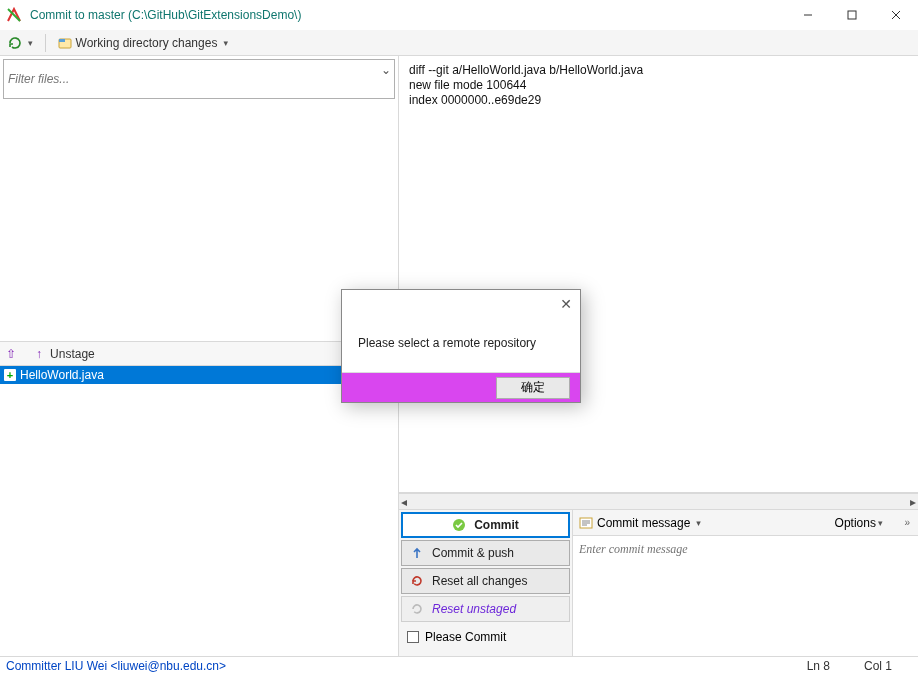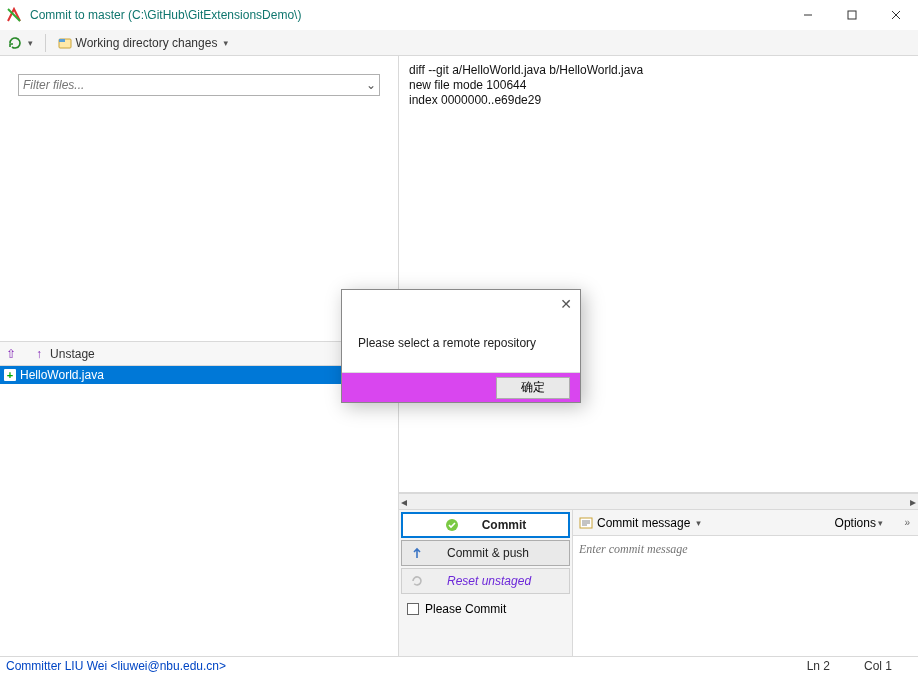--- a/index.html
+++ b/index.html
@@ -7,35 +7,35 @@
   .titlebar { height: 30px; background: #fff; border-bottom: 0; display: flex; align-items: center; }
   .titlebar .icon { width: 16px; height: 16px; margin: 0 6px; }
   .titlebar .title { color: #0f766e; font-size: 12px; flex: 1; padding-left: 2px; }
   .winbtns { display: flex; }
   .winbtn { width: 44px; height: 30px; display: flex; align-items: center; justify-content: center; color: #666; }
   .toolbar { height: 26px; background: #f5f5f5; border-bottom: 1px solid #d9d9d9; display: flex; align-items: center; padding: 0 4px; gap: 6px;}
   .tb-sep { width:1px; height:18px; background:#d0d0d0; margin:0 2px;}
   .tb-item { display:flex; align-items:center; gap:4px; color:#333; height:22px; padding:0 4px;}
   .content { display: flex; height: calc(675px - 30px - 26px - 19px); }
   .left-pane { width: 399px; display: flex; flex-direction: column; border-right: 1px solid #d9d9d9; }
-  .filter-wrap { height: 22px; border: 1px solid #b0b0b0; margin: 18px; position: relative; }
+  .filter-wrap { height: 40px; border: 1px solid #b0b0b0; margin: 3px; position: relative; }
   .filter-input { width: 100%; height: 100%; border: none; outline: none; padding: 0 18px 0 4px; font-style: italic; color: #888; }
   .filter-wrap .chev { position:absolute; right:3px; top:3px; color:#555; }
   .upper-list { flex: 1; background: #fff; border-bottom: 1px solid #d9d9d9; }
   .mid-bar { height: 24px; background: #f7f7f7; border-bottom: 1px solid #d9d9d9; display:flex; align-items:center; padding:0 6px; gap:8px; color:#333; }
   .mid-bar .spacer { flex:1; }
   .file-list { flex: 0 0 290px; background:#fff; overflow:auto; }
   .file-row { height:18px; display:flex; align-items:center; gap:4px; padding:0 4px; background:#0078d7; color:#fff; }
   .file-row .plus { width:12px; text-align:center; font-weight:bold; color:#0a0; background:#fff; border-radius:1px; line-height:12px; font-size:11px;}
   .right-pane { flex:1; display:flex; flex-direction:column; }
   .diff-view { flex:1; background:#fff; padding: 6px 10px; font-family: Consolas, monospace; font-size:13px; white-space:pre; color:#111; border-bottom:1px solid #d9d9d9; position:relative; }
   .diff-scroll { height:17px; background:#f0f0f0; border-top:1px solid #d9d9d9; border-bottom:1px solid #d9d9d9; display:flex; align-items:center; justify-content:space-between; padding:0 2px; color:#555;}
   .commit-area { display:flex; }
   .btn-panel { width:174px; background:#f5f5f5; border-right:1px solid #d9d9d9; padding:2px; display:flex; flex-direction:column; gap:2px; }
-  .btn { height:26px; border:1px solid #adadad; background:#e9e9e9; display:flex; align-items:center; padding:0 8px; gap:23px; color:#222; }
+  .btn { height:26px; border:1px solid #adadad; background:#e9e9e9; display:flex; align-items:center; padding:0 8px; gap:8px; color:#222; }
   .btn.primary { border:2px solid #0078d7; background:#fff; font-weight:600; justify-content:center; }
   .btn.disabled { color:#6d28d9; border-color:#cfcfcf; background:#efefef; font-style:italic;}
   .checkbox-row { height:26px; display:flex; align-items:center; gap:6px; padding:0 6px; background:#f5f5f5; }
   .cm-head { height:26px; background:#f5f5f5; border-bottom:1px solid #d9d9d9; display:flex; align-items:center; padding:0 6px; gap:18px; }
   .cm-head .spacer { flex:1;}
   .cm-body { flex:1; }
   .cm-text { width:100%; height:100%; border:none; outline:none; resize:none; padding:6px; font-style:italic; color:#888; font-family:"Segoe UI"; font-size:12px;}
   .right-col { flex:1; display:flex; flex-direction:column;}
   .statusbar { height:19px; background:#fff; border-top:1px solid #d9d9d9; display:flex; align-items:center; padding:8px 6px; gap:14px; }
   .statusbar .committer { color:#0045c4; }
@@ -148,20 +148,27 @@
               <circle cx="7" cy="7" r="6" fill="#7ac943"></circle>
               <path d="M4 7l2 2 4-4" stroke="#fff" stroke-width="1.6" fill="none"></path>
             </svg>
           <span>Commit</span>
         </div>
         <div class="btn">
           <svg width="14" height="14">
               <path d="M7 12V3M4 6l3-3 3 3" stroke="#3a74c4" stroke-width="1.6" fill="none"></path>
             </svg>
           <span>Commit &amp; push</span>
+        </div>
+        <div class="btn">
+          <svg width="14" height="14">
+              <path d="M3 7a4 4 0 1 1 1.2 2.8" stroke="#c0392b" stroke-width="1.6" fill="none"></path>
+              <path d="M3 10V7h3" stroke="#c0392b" stroke-width="1.6" fill="none"></path>
+            </svg>
+          <span>Reset all changes</span>
         </div>
         <div class="btn disabled">
           <svg width="14" height="14">
               <path d="M3 7a4 4 0 1 1 1.2 2.8" stroke="#bbb" stroke-width="1.6" fill="none"></path>
             </svg>
           <span>Reset unstaged</span>
         </div>
         <div class="checkbox-row">
           <span style="width:12px;height:12px;border:1px solid #666;background:#fff;display:inline-block"></span>
           <span>Please Commit</span>
@@ -191,21 +198,21 @@
           <textarea class="cm-text" placeholder="Enter commit message" style=""></textarea>
         </div>
       </div>
     </div>
   </div>
 </div>
 
 <div class="statusbar">
   <span class="committer">Committer LIU Wei &lt;liuwei@nbu.edu.cn&gt;</span>
   <span class="spacer"></span>
-  <span class="pos">Ln  2</span>
+  <span class="pos">Ln  8</span>
   <span class="pos">Col  1</span>
 </div>
 
 <div class="modal">
   <div class="modal-head">
     <span class="x">✕</span>
   </div>
   <div class="modal-body">Please select a remote repository</div>
   <div class="modal-foot">
     <div class="modal-btn">

